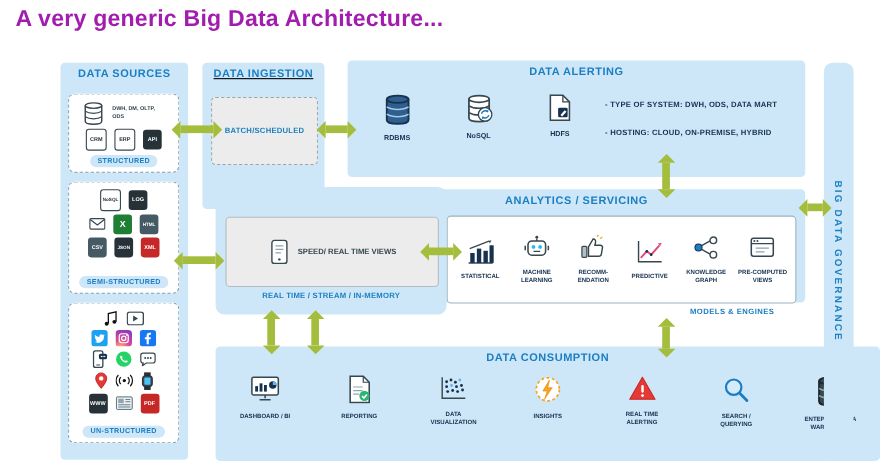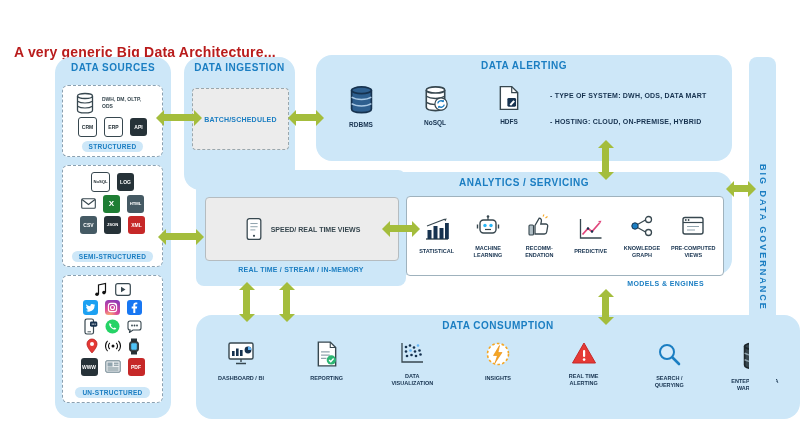--- a/index.html
+++ b/index.html
@@ -1,20 +1,20 @@
 <!DOCTYPE html>
 <html><head>
 <meta charset="utf-8">
 <style>
   html,body{margin:0;padding:0;background:#fff;}
   .canvas{position:relative;width:811px;height:433px;background:#ffffff;font-family:"Liberation Sans",sans-serif;overflow:hidden;}
-  .title{position:absolute;left:14px;top:6px;font-size:14px;font-weight:bold;color:#b91c1c;letter-spacing:0.2px;margin-top:38px;}
-  .panel{position:absolute;background:#cde7f8;border-radius:16px;box-sizing:border-box;}
+  .title{position:absolute;left:14px;top:6px;font-size:21px;font-weight:bold;color:#a21caf;letter-spacing:0.2px;}
+  .panel{position:absolute;background:#cde7f8;border-radius:4px;box-sizing:border-box;}
   #sources-panel{left:55px;top:57px;width:116px;height:361px;}
-  #ingestion-panel{left:184px;top:57px;width:111px;height:133px;}
+  #ingestion-panel{left:184px;top:57px;width:111px;height:133px;text-decoration:underline;}
   #storage-panel{left:316px;top:55px;width:416px;height:106px;}
   #analytics-panel{left:316px;top:172px;width:416px;height:103px;z-index:1;}
   #realtime-panel{left:196px;top:170px;width:210px;height:116px;z-index:2;border-radius:8px;}
   #consumption-panel{left:196px;top:315px;width:604px;height:104px;}
   #governance-bar{position:absolute;left:749px;top:57px;width:27px;height:361px;background:#cde7f8;border-radius:8px;display:flex;align-items:center;justify-content:center;}
   #governance-bar span{writing-mode:vertical-rl;color:#1b7ec2;font-weight:bold;font-size:9px;letter-spacing:2px;white-space:nowrap;}
   .panel-header{text-align:center;color:#1b7ec2;font-weight:bold;font-size:10px;letter-spacing:0.5px;padding-top:5px;}
   
   .src-box{position:absolute;left:7px;width:101px;background:#fff;border:1.2px dashed #8aa0b0;border-radius:6px;display:flex;flex-direction:column;align-items:center;padding:4px 2px 4px 2px;box-sizing:border-box;}
   .icon-row{display:flex;align-items:center;justify-content:center;gap:7px;margin:1.5px 0;}

